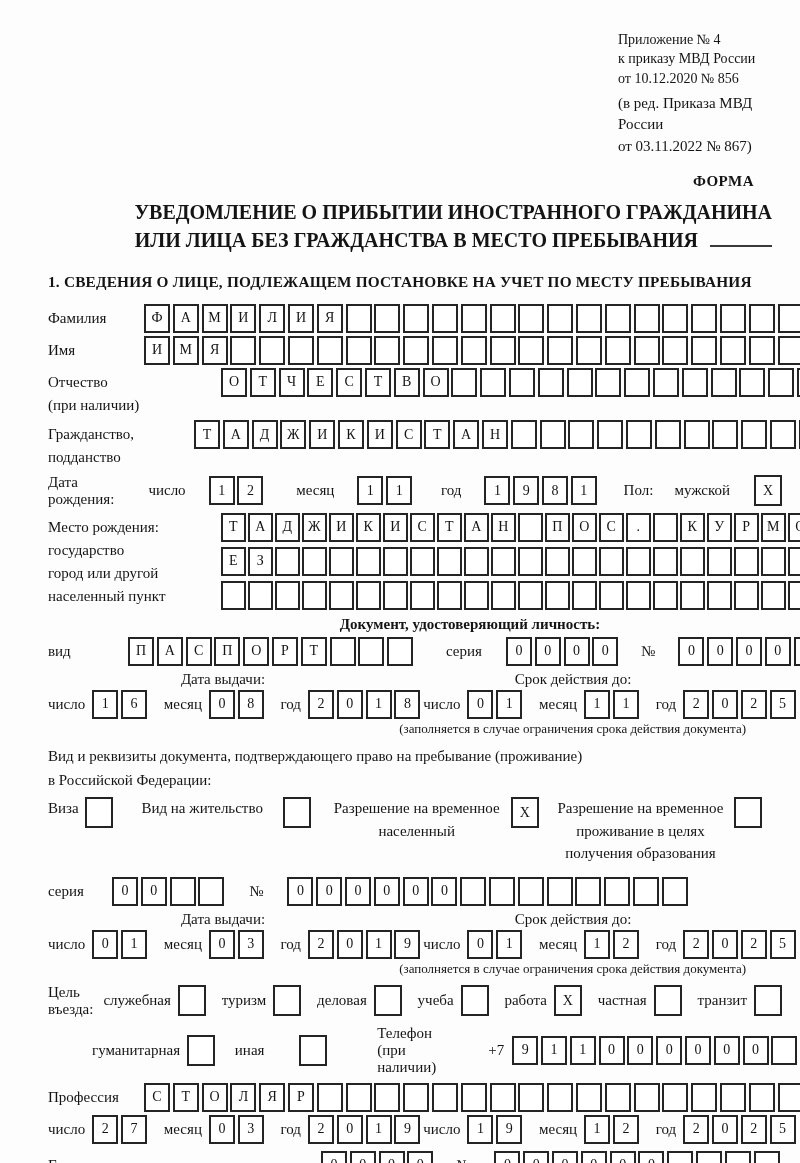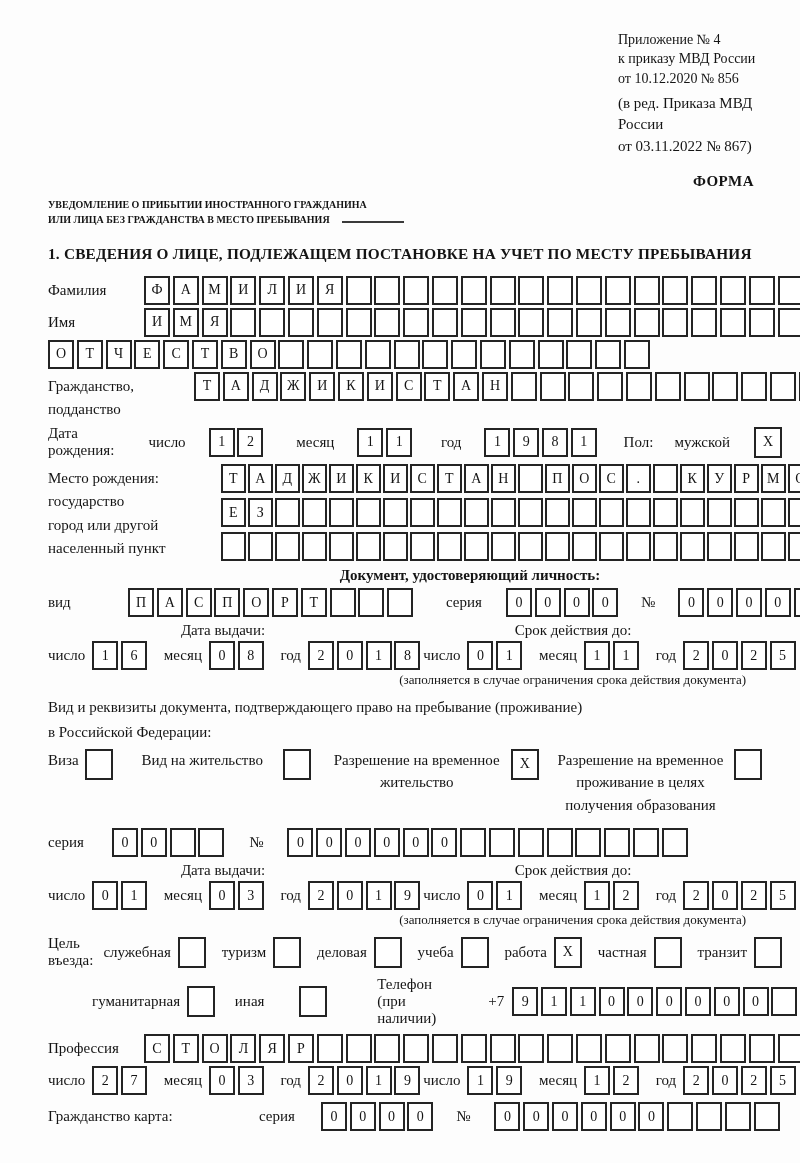--- a/index.html
+++ b/index.html
@@ -9,21 +9,21 @@
     font-family:"Liberation Serif","DejaVu Serif",serif;
     font-size:15px;
   }
   .page { padding:30px 28px 8px 48px; }
 
   .appendix { margin-left:570px; font-size:14px; line-height:1.38; }
   .appendix .amend { font-size:15px; margin-top:5px; line-height:1.42; }
 
   .forma { font-weight:bold; text-align:right; font-size:15px; letter-spacing:.5px; margin:16px 18px 8px 0; }
 
-  .title { text-align:left; font-weight:bold; font-size:10px; line-height:1.42; margin-top:2px; }
+  .title { text-align:right; font-weight:bold; font-size:20px; line-height:1.42; margin-top:2px; }
   .blank { display:inline-block; width:62px; border-bottom:2.5px solid #3a3a3a; height:.85em; margin-left:12px; }
 
   .sect { font-weight:bold; font-size:15.3px; margin:18px 0 13px; letter-spacing:.2px; }
 
   .frow { display:flex; align-items:flex-start; margin-bottom:3px;gap:16px; }
   .lbl { line-height:1.55; }
   .pt { padding-top:3px; }
   .w64 { width:64px; flex:none; }
   .w80 { width:80px; flex:none; }
   .w130 { width:130px; flex:none; }
@@ -139,20 +139,24 @@
         <span class="cell"></span>
         <span class="cell"></span>
         <span class="cell"></span>
         <span class="cell"></span>
         <span class="cell"></span>
         <span class="cell"></span>
       </span>
   </div>
 
   <div class="frow">
+    <span class="lbl w157 pt">
+      <div>Отчество</div>
+      <div>(при наличии)</div>
+    </span>
     <span class="boxes">
         <span class="cell">О</span>
         <span class="cell">Т</span>
         <span class="cell">Ч</span>
         <span class="cell">Е</span>
         <span class="cell">С</span>
         <span class="cell">Т</span>
         <span class="cell">В</span>
         <span class="cell">О</span>
         <span class="cell"></span>
@@ -414,21 +418,21 @@
     </div>
     <div class="cbitem" style="margin-left:26px;">
       <span class="pt">Вид на жительство</span>
       <span class="boxes cb" style="margin-left:20px;">
           <span class="cell"></span>
         </span>
     </div>
     <div class="cbitem" style="margin-left:20px;">
       <span class="stack">
         <div>Разрешение на временное</div>
-        <div>жительство</div>
+        <div>населенный</div>
       </span>
       <span class="boxes cb">
           <span class="cell">X</span>
         </span>
     </div>
     <div class="cbitem" style="margin-left:16px;">
       <span class="stack">
         <div>Разрешение на временное</div>
         <div>проживание в целях</div>
         <div>получения образования</div>

